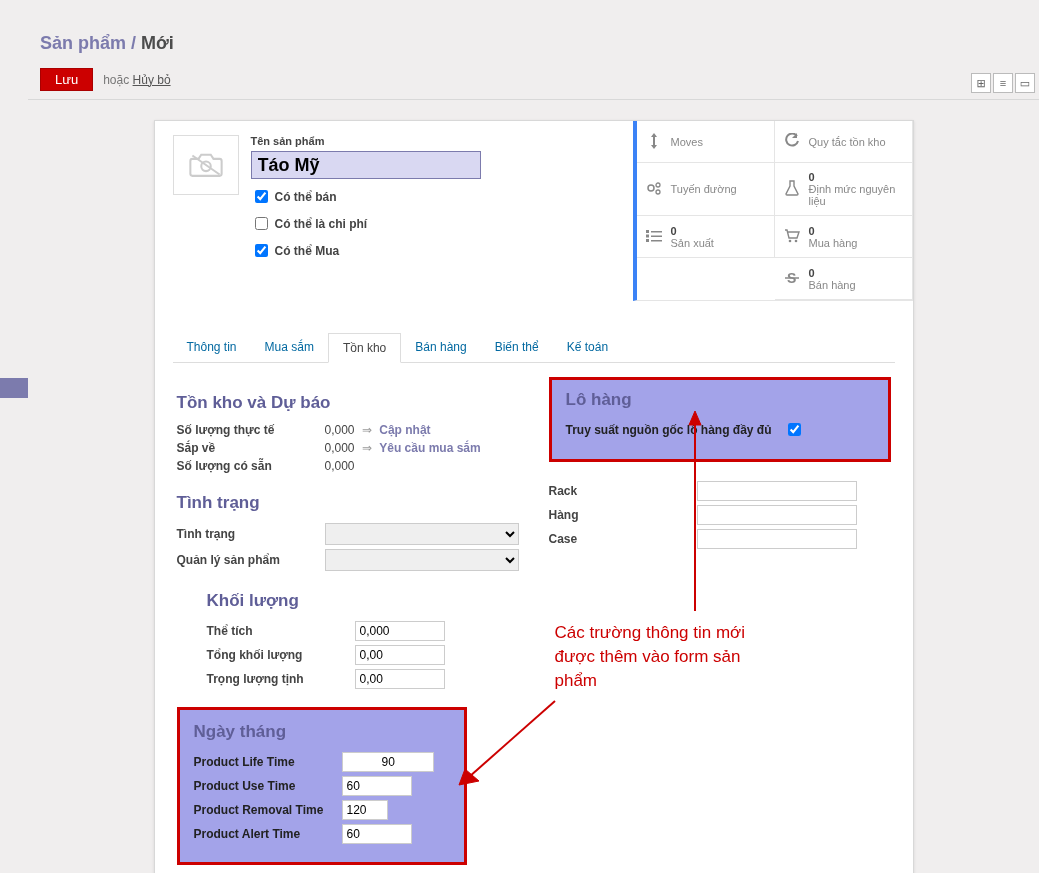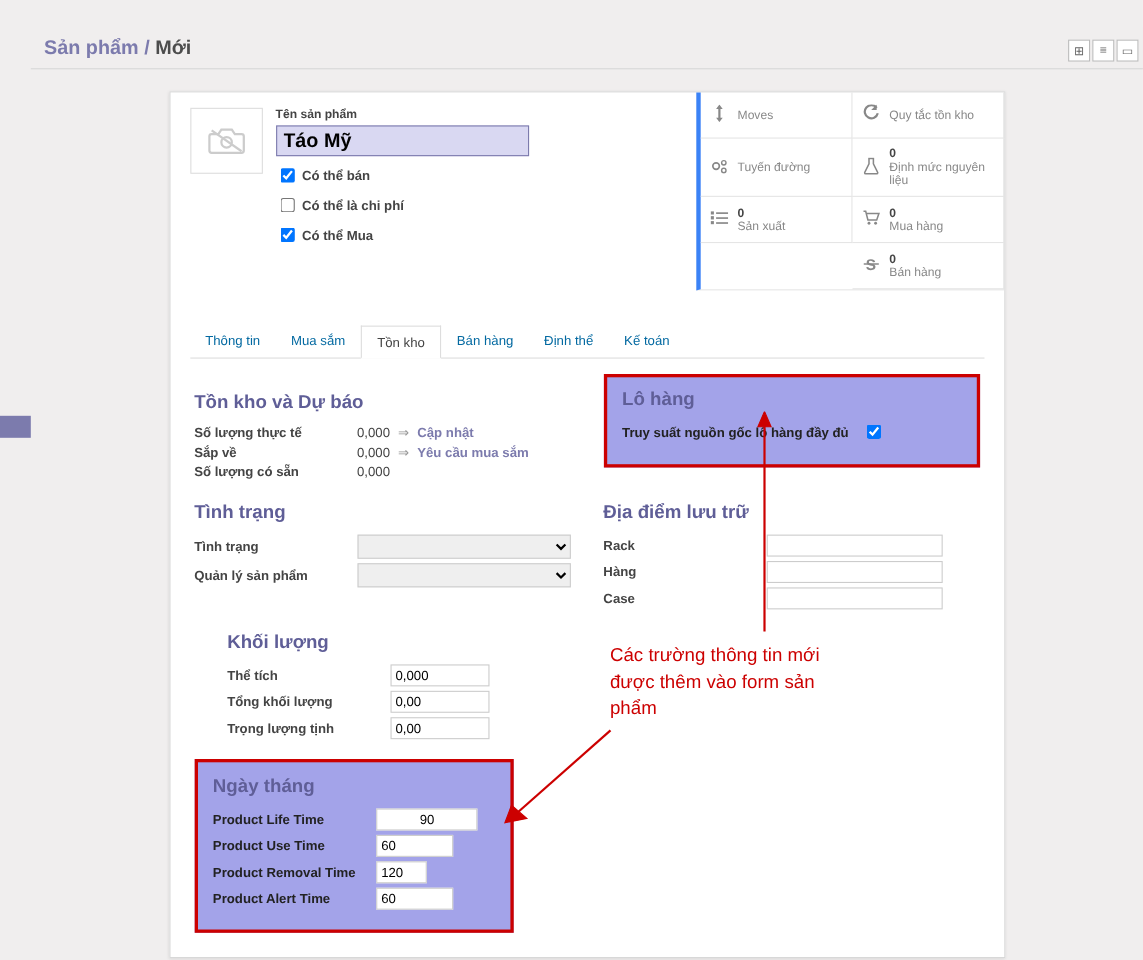--- a/index.html
+++ b/index.html
@@ -227,20 +227,27 @@
 <div class="app">
   <div class="left-rail">
     <div class="left-rail-tab"></div>
   </div>
 
   <div class="main">
     <div class="control-bar">
       <div class="breadcrumb">
         <span>Sản phẩm</span><span> / </span><span class="sub">Mới</span>
       </div>
+      <div class="control-actions">
+        <button class="btn-primary">Lưu</button>
+        <span class="discard-text">
+          <span>hoặc</span>
+          <span class="discard-link">Hủy bỏ</span>
+        </span>
+      </div>
       <div class="view-switch">
         <div class="view-btn">⊞</div>
         <div class="view-btn">≡</div>
         <div class="view-btn">▭</div>
       </div>
     </div>
 
     <div class="sheet-area">
       <div class="sheet">
 
@@ -356,21 +363,21 @@
               <label>Có thể Mua</label>
             </div>
           </div>
         </div>
 
         <div class="tabs">
           <div class="tab">Thông tin</div>
           <div class="tab">Mua sắm</div>
           <div class="tab active">Tồn kho</div>
           <div class="tab">Bán hàng</div>
-          <div class="tab">Định thể</div>
+          <div class="tab">Biến thể</div>
           <div class="tab">Kế toán</div>
         </div>
 
         <div class="form-body">
           <div class="two-col">
             <div class="col">
               <h2 class="section">Tồn kho và Dự báo</h2>
               <div class="field-row">
                 <span class="fl">Số lượng thực tế</span>
                 <span class="fv">
@@ -409,21 +416,20 @@
               <div class="field-row">
                 <span class="fl">Tình trạng</span>
                 <select class="text-input wide"></select>
               </div>
               <div class="field-row">
                 <span class="fl">Quản lý sản phẩm</span>
                 <select class="text-input wide"></select>
               </div>
             </div>
             <div class="col storage-inputs">
-              <h2 class="section">Địa điểm lưu trữ</h2>
               <div class="field-row">
                 <span class="fl">Rack</span>
                 <input class="text-input" style="">
               </div>
               <div class="field-row">
                 <span class="fl">Hàng</span>
                 <input class="text-input" style="">
               </div>
               <div class="field-row">
                 <span class="fl">Case</span>

